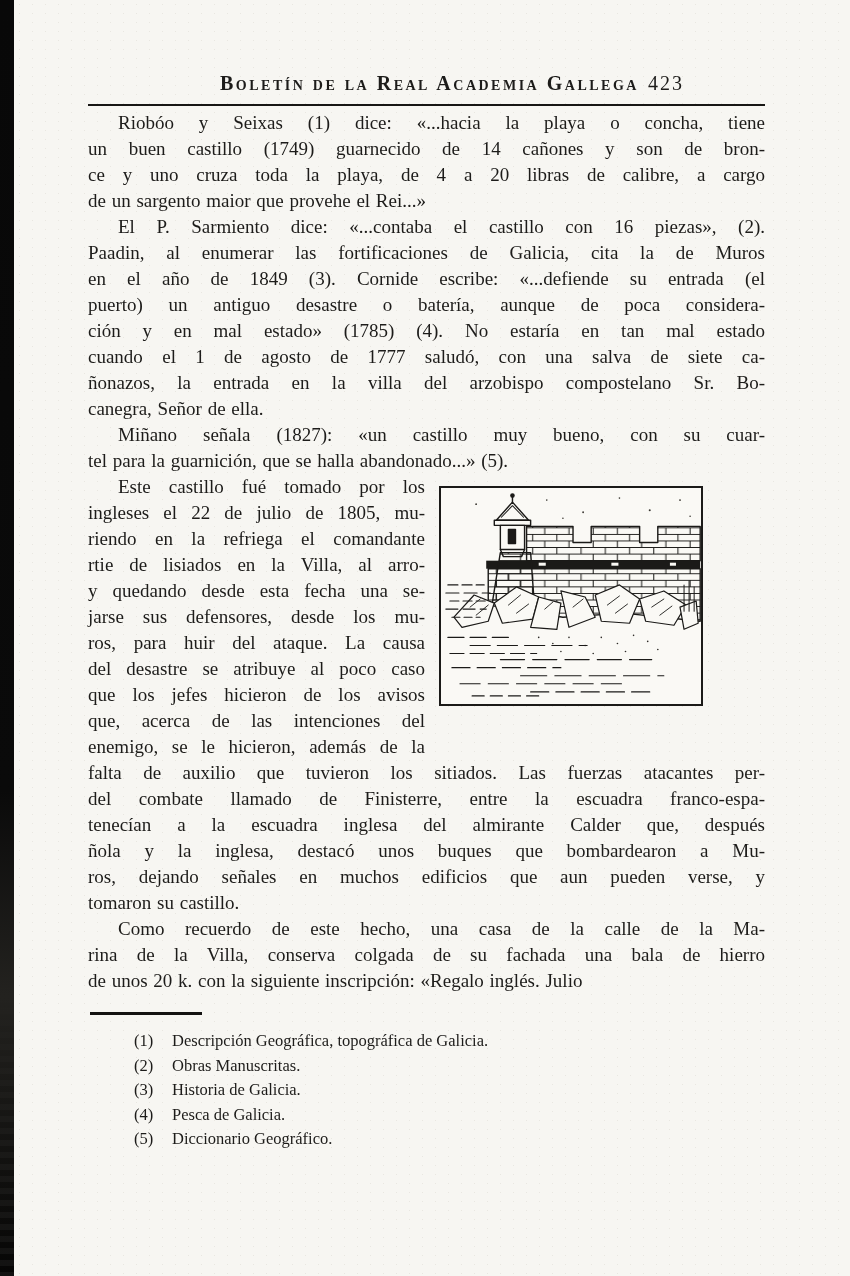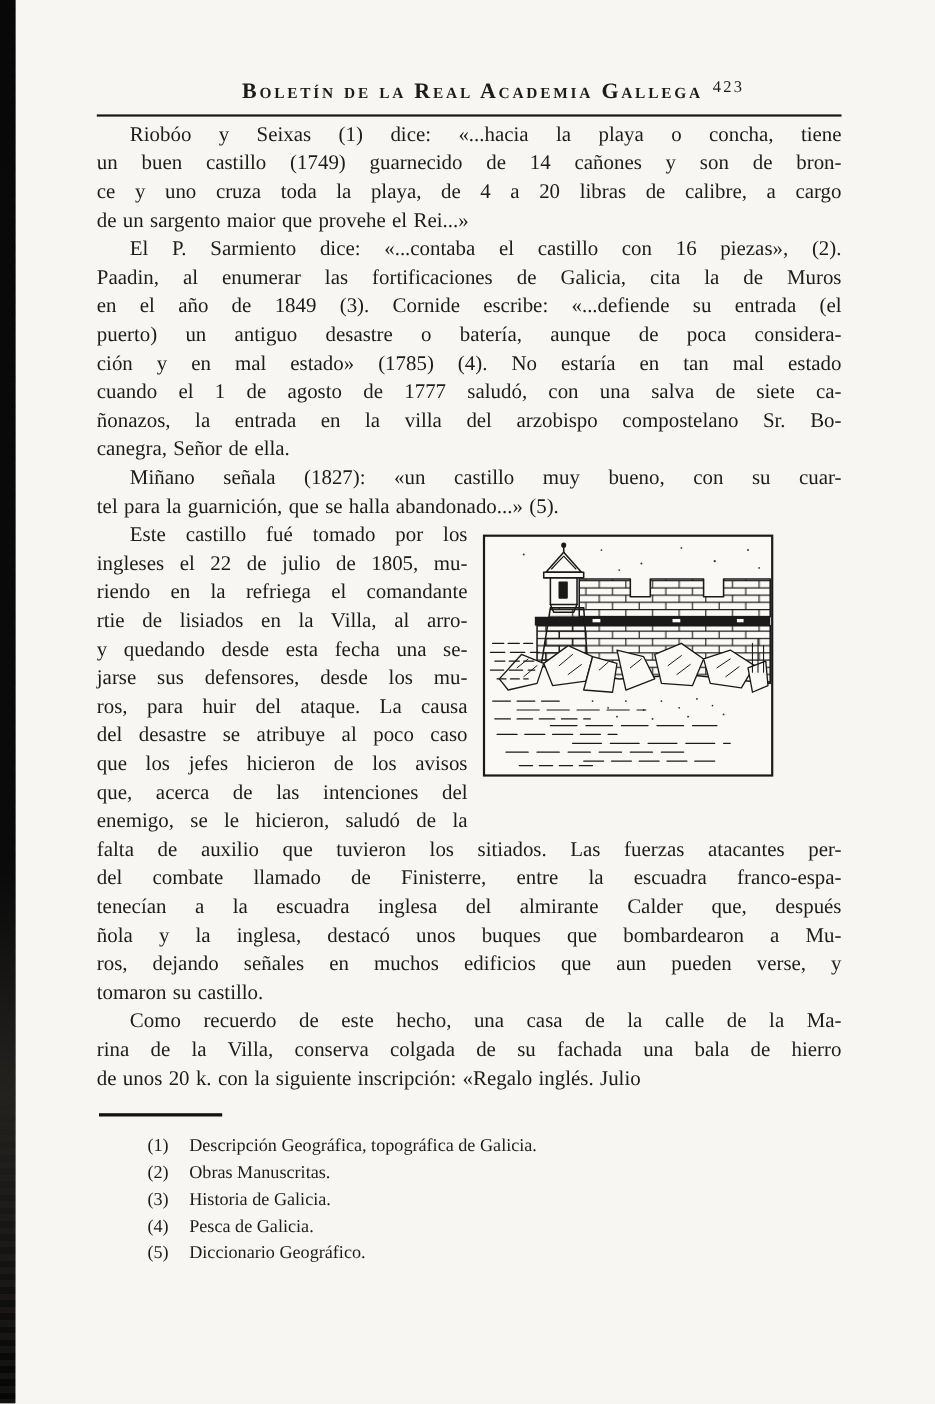--- a/index.html
+++ b/index.html
@@ -20,21 +20,21 @@
     background:linear-gradient(180deg,#080808 0%,#0a0a0a 62%,#23221f 78%,#16151346 100%),
                repeating-linear-gradient(180deg,#111 0 6px,#000 6px 12px);
   }
   .content{position:absolute;left:88px;top:0;width:677px;}
   .header{position:relative;height:26px;margin-top:72px;}
   .title{
     position:absolute;left:132px;top:0;
     font-variant:small-caps;font-weight:600;font-size:20px;letter-spacing:2.5px;
     white-space:nowrap;
   }
-  .pageno{position:absolute;left:560px;top:0;font-size:15px;letter-spacing:2px;}
+  .pageno{position:absolute;left:560px;top:0;font-size:20px;letter-spacing:2px;}
   .header-rule{margin-top:6px;border-top:2.6px solid #171614;}
   .body-text{margin-top:4px;}
   .line{
     font-size:19px;line-height:26px;
     text-align:justify;text-align-last:justify;
     word-spacing:1px;
   }
   .line.first{text-indent:30px;}
   .line.lastline{text-align-last:left;}
   figure.illustration{
@@ -180,21 +180,21 @@
 <div class="line first">Este castillo fué tomado por los</div>
           <div class="line">ingleses el 22 de julio de 1805, mu-</div>
           <div class="line">riendo en la refriega el comandante</div>
           <div class="line">rtie de lisiados en la Villa, al arro-</div>
           <div class="line">y quedando desde esta fecha una se-</div>
           <div class="line">jarse sus defensores, desde los mu-</div>
           <div class="line">ros, para huir del ataque. La causa</div>
           <div class="line">del desastre se atribuye al poco caso</div>
           <div class="line">que los jefes hicieron de los avisos</div>
           <div class="line">que, acerca de las intenciones del</div>
-          <div class="line">enemigo, se le hicieron, saludó de la</div>
+          <div class="line">enemigo, se le hicieron, además de la</div>
           <div class="line">falta de auxilio que tuvieron los sitiados. Las fuerzas atacantes per-</div>
           <div class="line">del combate llamado de Finisterre, entre la escuadra franco-espa-</div>
           <div class="line">tenecían a la escuadra inglesa del almirante Calder que, después</div>
           <div class="line">ñola y la inglesa, destacó unos buques que bombardearon a Mu-</div>
           <div class="line">ros, dejando señales en muchos edificios que aun pueden verse, y</div>
           <div class="line lastline">tomaron su castillo.</div>
         </div>
         <div class="paragraph">
           <div class="line first">Como recuerdo de este hecho, una casa de la calle de la Ma-</div>
           <div class="line">rina de la Villa, conserva colgada de su fachada una bala de hierro</div>

